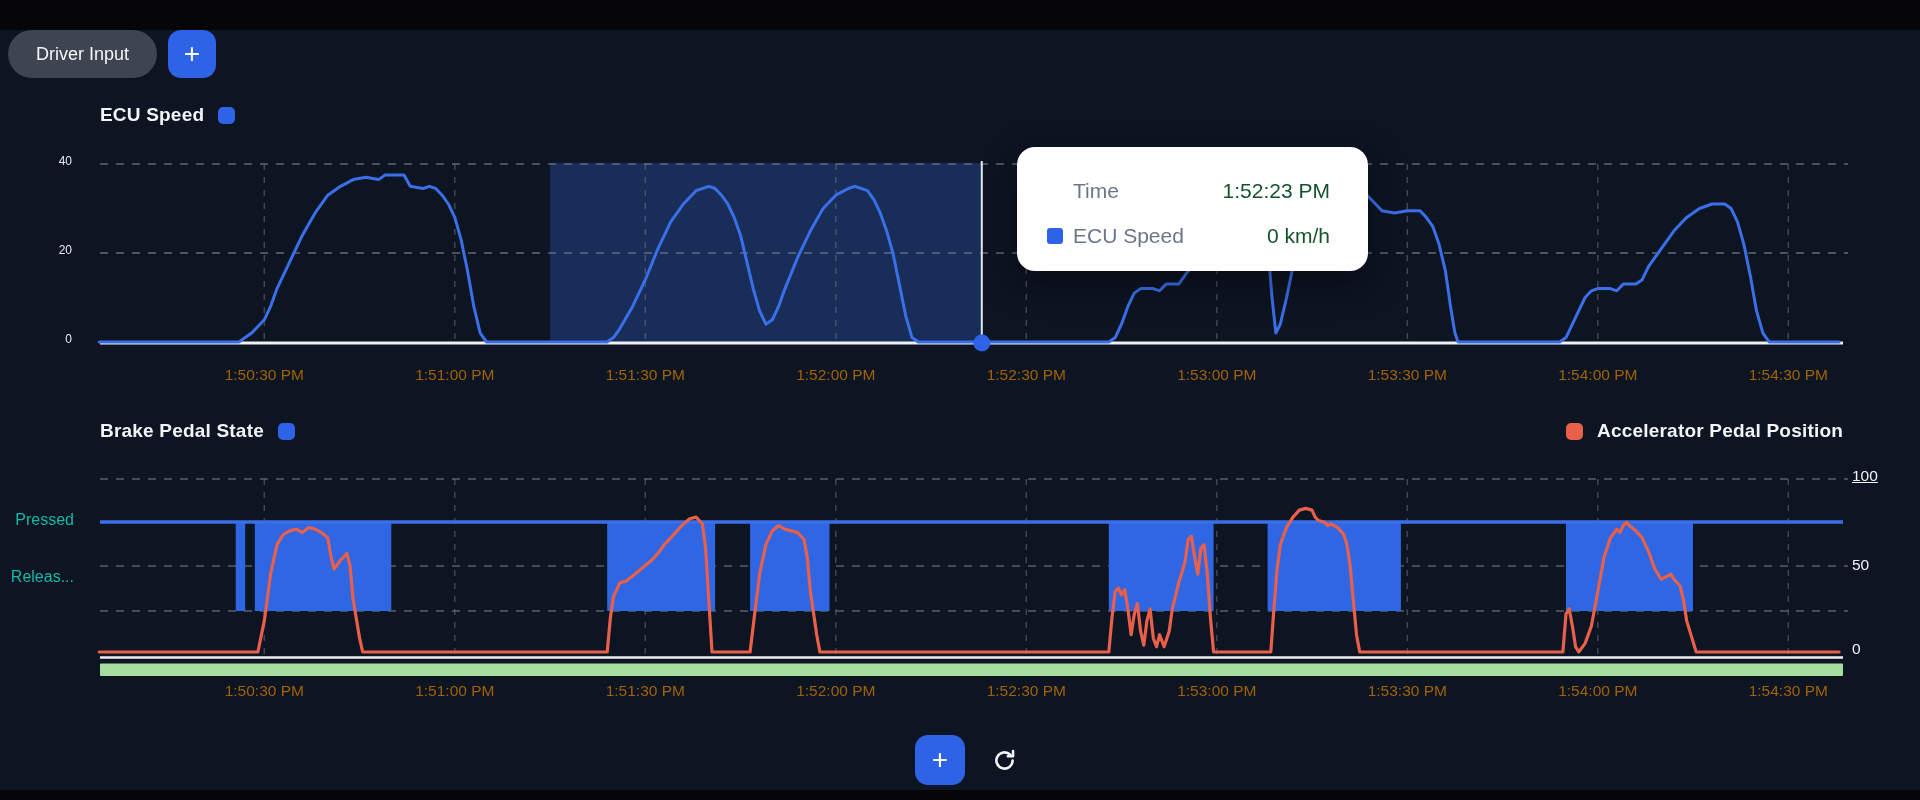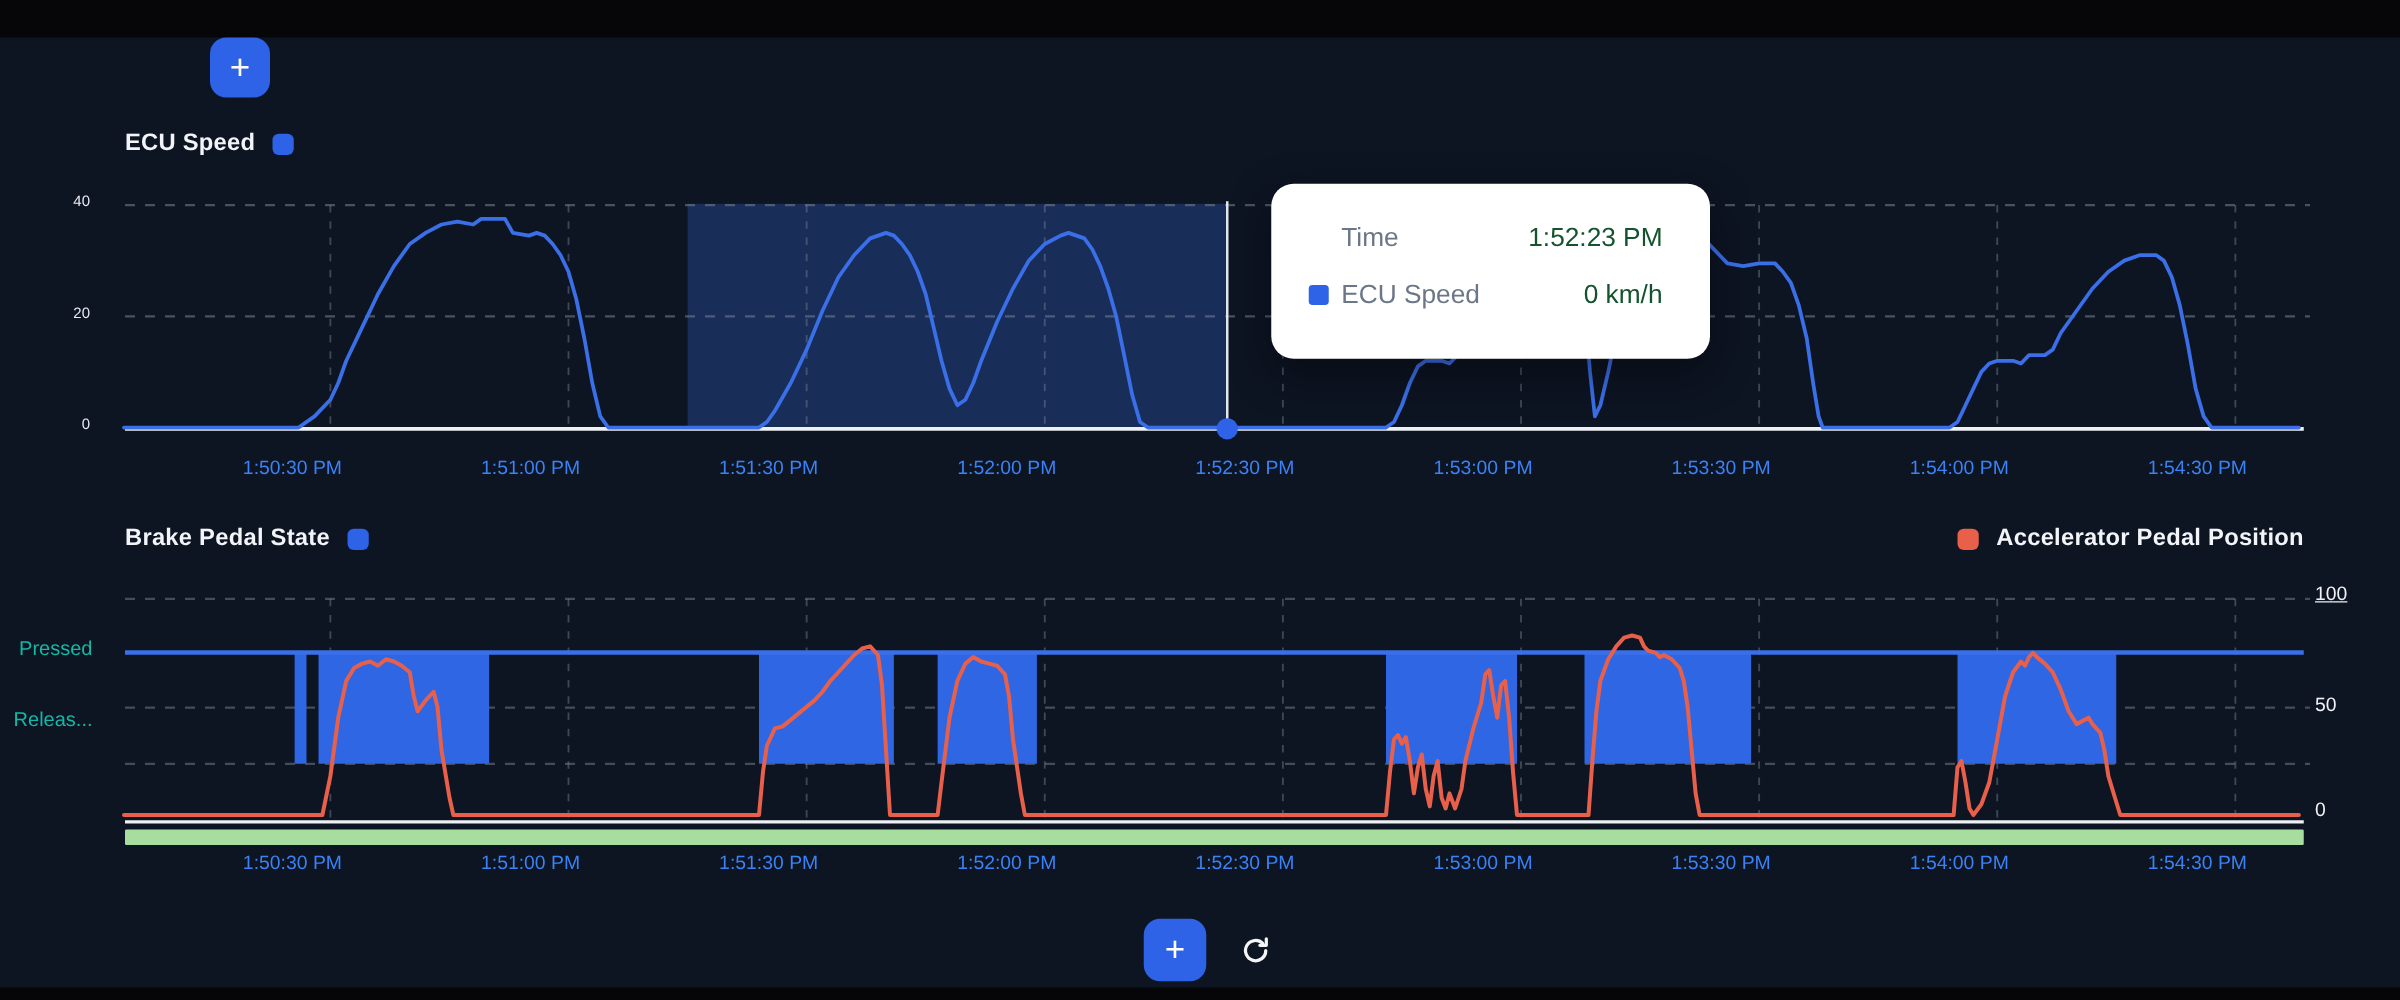--- a/index.html
+++ b/index.html
@@ -21,45 +21,48 @@
   .chip.blue{background:#2e63e8;}
   .chip.coral{background:#e8604a;}
   .hdr1{left:100px;top:104px;}
   .hdr2-left{left:100px;top:420px;}
   .hdr2-right{right:77px;top:420px;justify-content:flex-end;}
 
   .ylab{position:absolute;width:50px;text-align:right;color:#e9ecf0;font-size:12px;}
   .ylab2{position:absolute;color:#f0f2f5;font-size:15.5px;text-align:left;}
   .statelab{position:absolute;width:70px;text-align:right;color:#14b8a6;font-size:16px;}
 
-  .tickrow .xtick{position:absolute;width:140px;margin-left:-70px;text-align:left;
-                  color:#3b82f6;font-size:15.5px;}
+  .tickrow .xtick{position:absolute;width:140px;margin-left:-70px;text-align:center;
+                  color:#a16207;font-size:15.5px;}
   svg.canvas{position:absolute;left:0;top:0;}
 
-  .tooltip{position:absolute;left:1017px;top:147px;width:351px;height:140px;background:#ffffff;
+  .tooltip{position:absolute;left:1017px;top:147px;width:351px;height:124px;background:#ffffff;
            border-radius:18px;box-shadow:0 12px 34px rgba(0,0,0,.4);box-sizing:border-box;
            padding:30px 38px 0 30px;z-index:5;}
   .tt-row{display:flex;align-items:center;gap:10px;height:28px;margin-bottom:17px;font-size:21px;}
   .tt-spacer{width:16px;height:16px;flex:0 0 16px;}
   .tt-chip{width:16px;height:16px;flex:0 0 16px;border-radius:3px;background:#2e63e8;}
   .tt-label{color:#6b7686;}
   .tt-value{margin-left:auto;color:#14532d;}
 
   .footer{position:absolute;left:915px;top:735px;display:flex;align-items:center;gap:20px;}
   .addbtn.bottom{position:relative;width:50px;height:50px;}
   .refreshbtn{background:none;border:none;cursor:pointer;width:38px;height:38px;display:flex;
               align-items:center;justify-content:center;padding:0;}
 </style>
 </head>
 <body>
 
 <div class="stage">
   <div class="topstrip"></div>
   <div class="botstrip"></div>
 
+  <div class="pill">
+      <span>Driver Input</span>
+    </div>
   <button class="addbtn top">
       <span>+</span>
     </button>
 
   <div class="chart-header hdr1">
     <span class="chart-title">ECU Speed</span>
     <span class="chip blue"></span>
   </div>
 
   <span class="ylab" style="left:22px;top:154px;">40</span>

